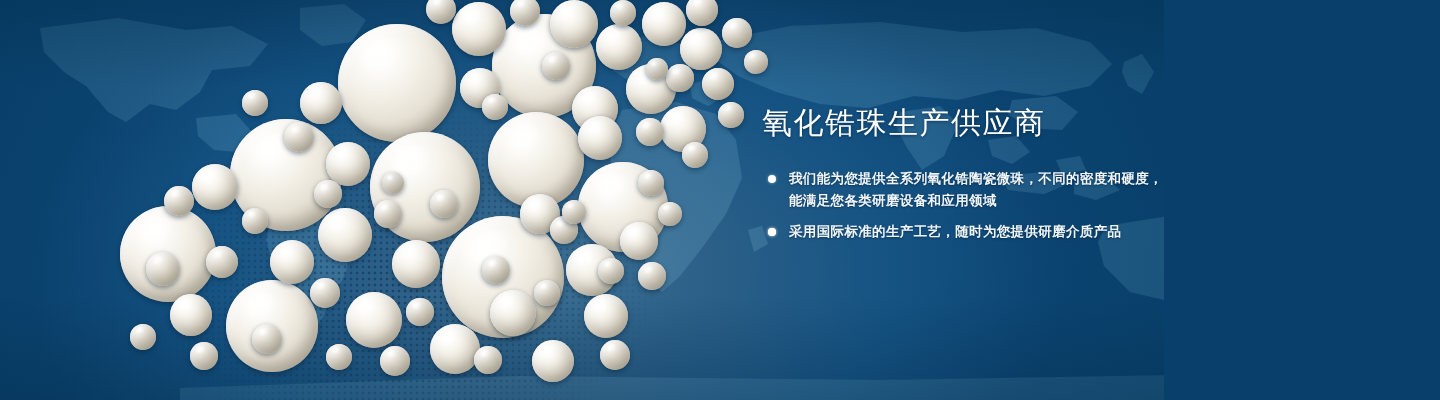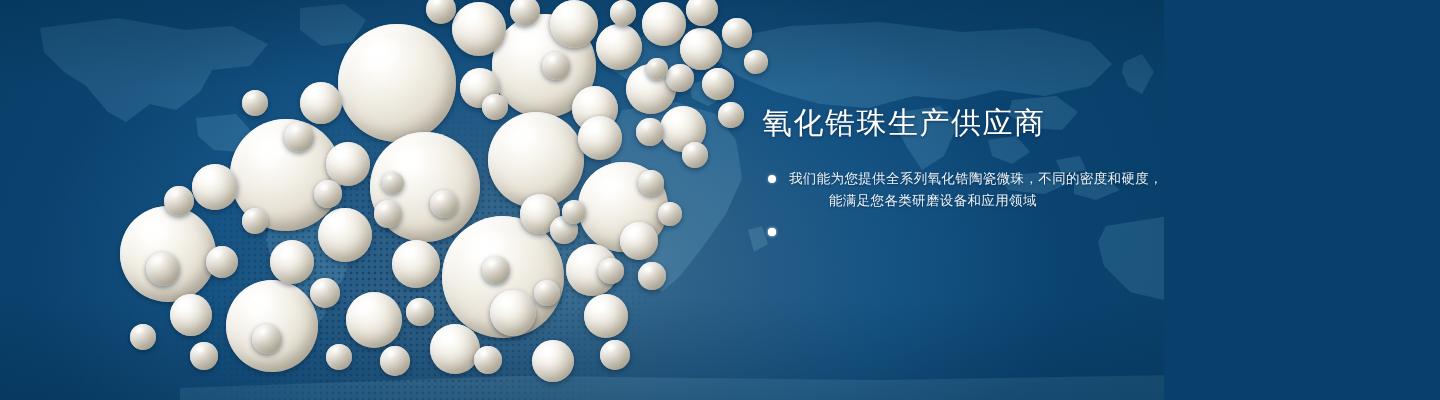--- a/index.html
+++ b/index.html
@@ -95,21 +95,21 @@
   .headline {
     margin: 0 0 26px 0;
     font-size: 30px;
     line-height: 38px;
     font-weight: 400;
     color: #ffffff;
     letter-spacing: 1.5px;
     text-shadow: 0 1px 3px rgba(2,26,50,0.55);
     white-space: nowrap;
   }
-  .bullets { list-style: none; margin: 0; padding: 0; }
+  .bullets { list-style: none; margin: 0; padding: 0; font-weight: bold; }
   .bullet {
     position: relative;
     padding-left: 27px;
     margin-bottom: 9px;
     color: #f0f5f9;
     font-size: 13.5px;
     line-height: 22px;
     letter-spacing: 0.35px;
     text-shadow: 0 1px 2px rgba(2,26,50,0.5);
   }
@@ -117,21 +117,21 @@
   .dot {
     position: absolute;
     left: 6px;
     top: 7px;
     width: 8px;
     height: 8px;
     border-radius: 50%;
     background: #ffffff;
     box-shadow: 0 0 3px rgba(255,255,255,0.5);
   }
-  .bl2 { display: block; margin-left: 40px; }
+  .bl2 { display: block; }
 </style>
 </head>
 <body>
 
 <div id="banner">
 
   <div class="bg-base"></div>
 
   <div class="worldmap">
     <svg viewBox="0 0 1440 400" preserveAspectRatio="none" aria-hidden="true">
@@ -263,17 +263,18 @@
       <li class="bullet">
         <span class="dot"></span>
         <span>我们能为您提供全系列氧化锆陶瓷微珠，不同的密度和硬度，</span>
         <span class="bl2">能满足您各类研磨设备和应用领域</span>
       </li>
       <li class="bullet">
         <span class="dot"></span>
       </li>
       <li class="bullet">
         <span class="dot"></span>
+        <span>采用国际标准的生产工艺，随时为您提供研磨介质产品</span>
       </li>
     </ul>
   </div>
 
 </div>
 
 </body></html>

